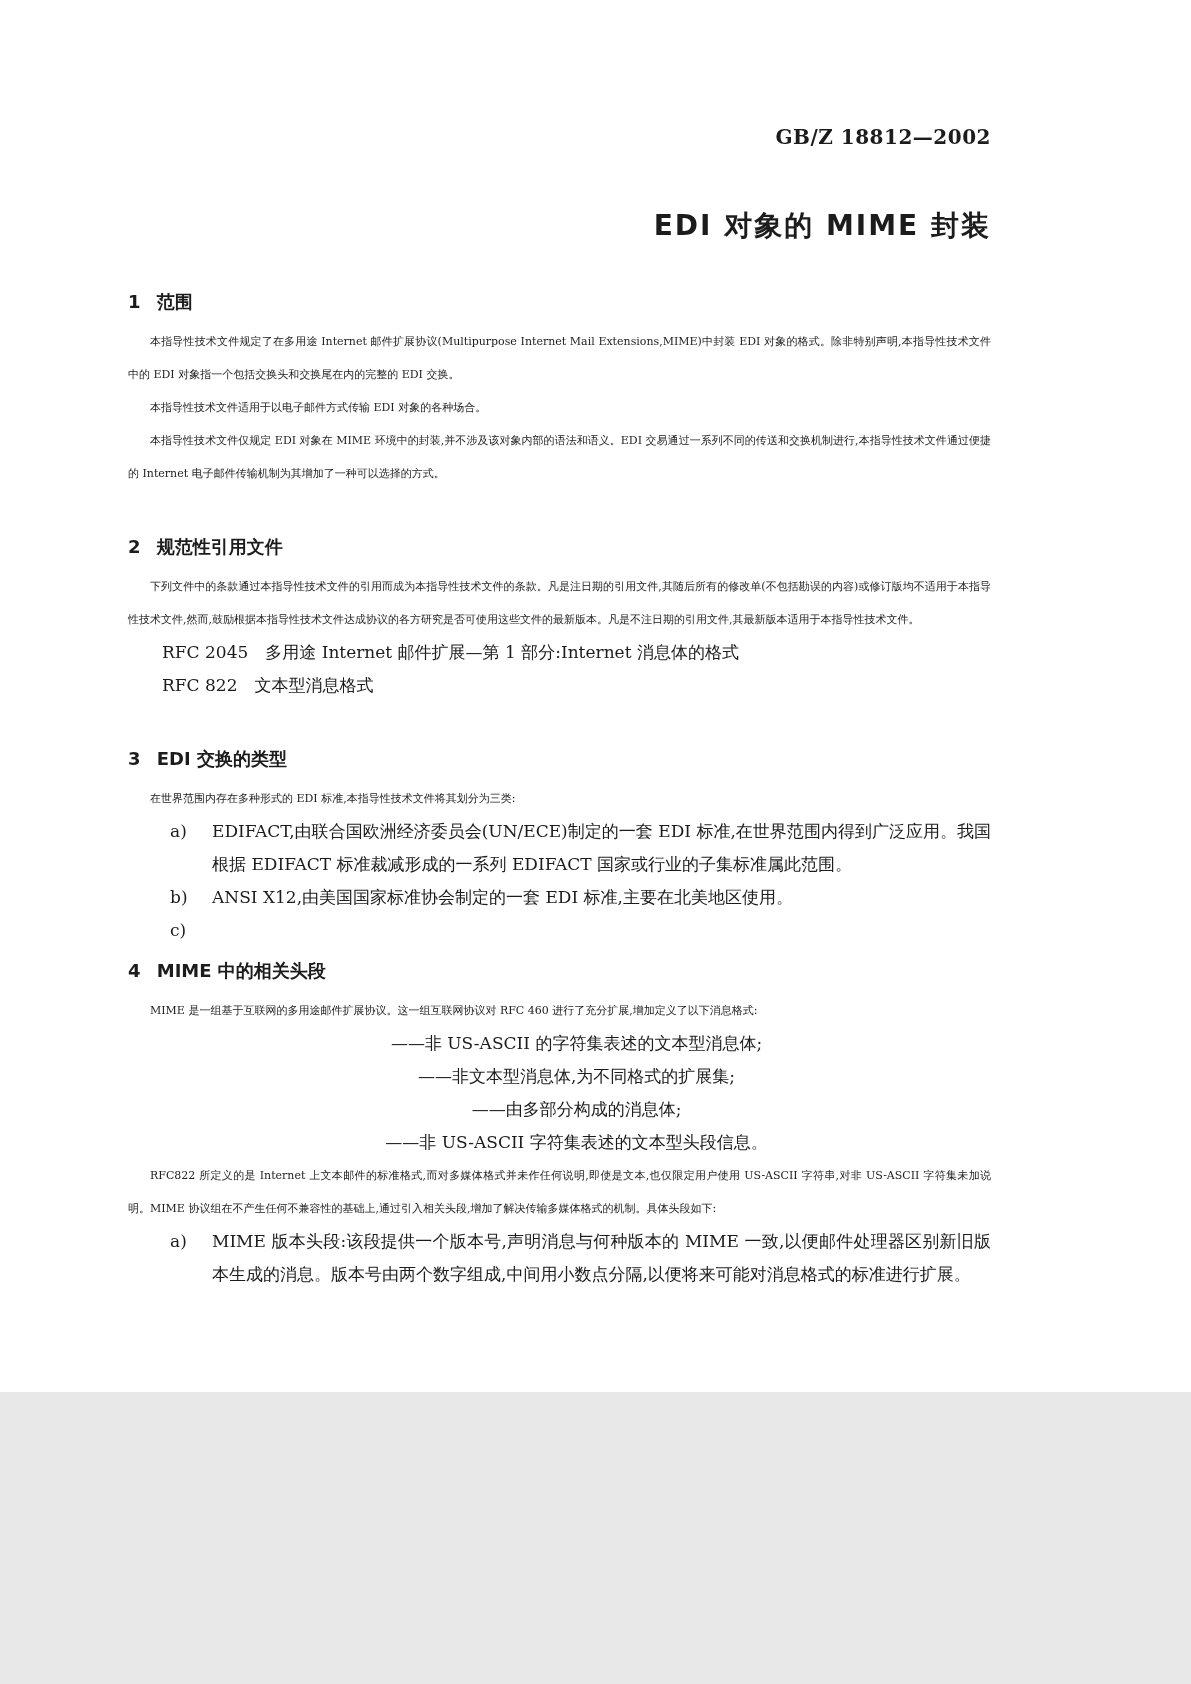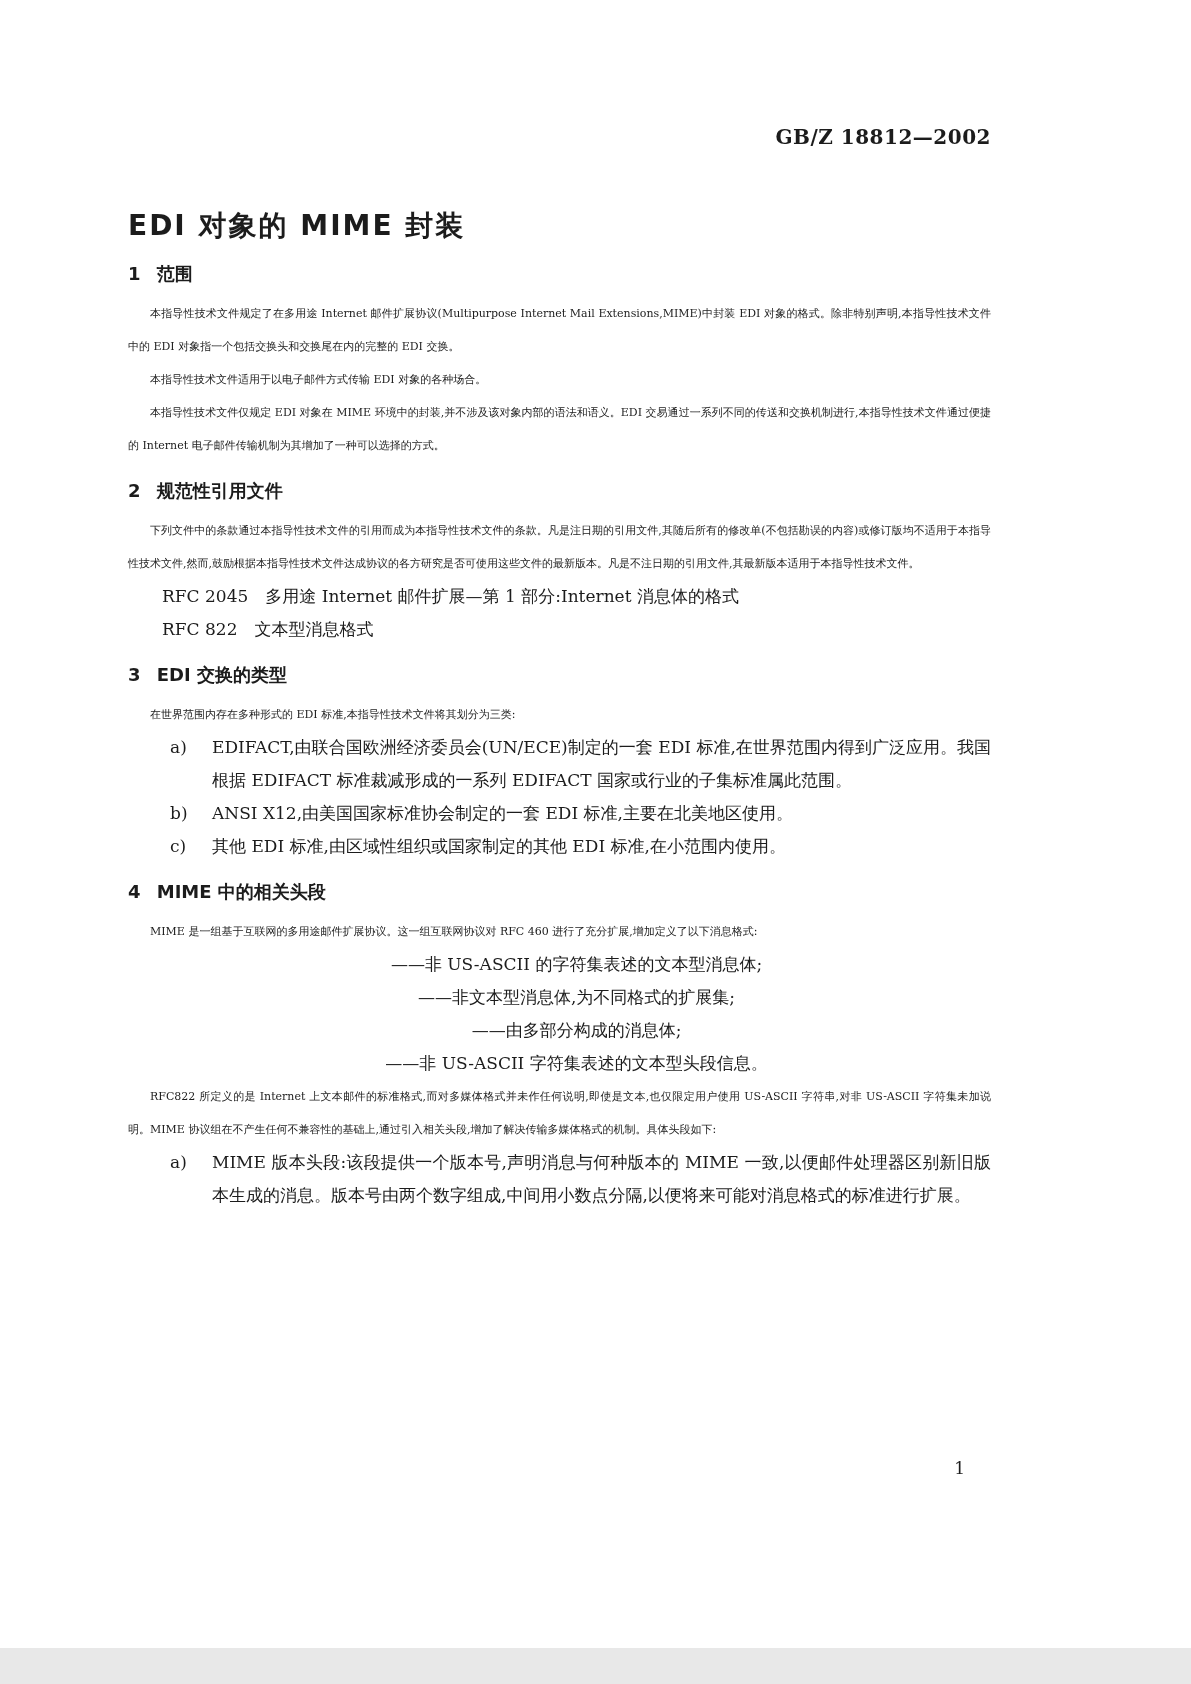--- a/index.html
+++ b/index.html
@@ -1,43 +1,43 @@
 <!DOCTYPE html>
 <html><head>
 <meta charset="utf-8">
 <style>
   * { margin: 0; padding: 0; box-sizing: border-box; }
   html, body { background: #e8e8e8; }
   .page {
     width: 1191px;
-    height: 1648px;
+    height: 1392px;
     margin: 0 auto;
     background: #ffffff;
     padding: 125px 200px 0 128px;
     position: relative;
     font-family: "DejaVu Serif", "Liberation Serif", serif;
     color: #1c1c1c;
   }
   .doc-header {
     text-align: right;
     font-weight: bold;
     font-size: 20px;
     letter-spacing: 0.5px;
     font-family: "DejaVu Serif", "Liberation Serif", serif;
   }
   .doc-title {
     margin-top: 58px;
-    text-align: left;
+    text-align: right;
     font-family: "DejaVu Sans", "Liberation Sans", sans-serif;
     font-weight: bold;
     font-size: 28px;
     letter-spacing: 2px;
   }
   .sec-heading {
-    margin-top: 16px;
+    margin-top: 44px;
     margin-bottom: 10px;
     font-family: "DejaVu Sans", "Liberation Sans", sans-serif;
     font-weight: bold;
     font-size: 18px;
     line-height: 26px;
   }
   .sec-num { display: inline-block; margin-right: 0.9em; }
   .para {
     font-size: 11px;
     line-height: 33px;
@@ -103,21 +103,21 @@
       <span class="sec-num">3</span><span>EDI 交换的类型</span>
     </h2>
     <p class="para">在世界范围内存在多种形式的 EDI 标准,本指导性技术文件将其划分为三类:</p>
     <div class="abc-item">
       <span class="abc-marker">a)</span><span>EDIFACT,由联合国欧洲经济委员会(UN/ECE)制定的一套 EDI 标准,在世界范围内得到广泛应用。我国根据 EDIFACT 标准裁减形成的一系列 EDIFACT 国家或行业的子集标准属此范围。</span>
     </div>
     <div class="abc-item">
       <span class="abc-marker">b)</span><span>ANSI X12,由美国国家标准协会制定的一套 EDI 标准,主要在北美地区使用。</span>
     </div>
     <div class="abc-item">
-      <span class="abc-marker">c)</span><span>其他 EDI 标准,由区域性组织或国家制定的其他 EDI 标准,在小范围内使用。</span>
+      <span class="abc-marker">c)</span>
     </div>
   </section>
 
   <section>
     <h2 class="sec-heading">
       <span class="sec-num">4</span><span>MIME 中的相关头段</span>
     </h2>
     <p class="para">MIME 是一组基于互联网的多用途邮件扩展协议。这一组互联网协议对 RFC 460 进行了充分扩展,增加定义了以下消息格式:</p>
     <div class="dash-item">——非 US-ASCII 的字符集表述的文本型消息体;</div>
     <div class="dash-item">——非文本型消息体,为不同格式的扩展集;</div>

